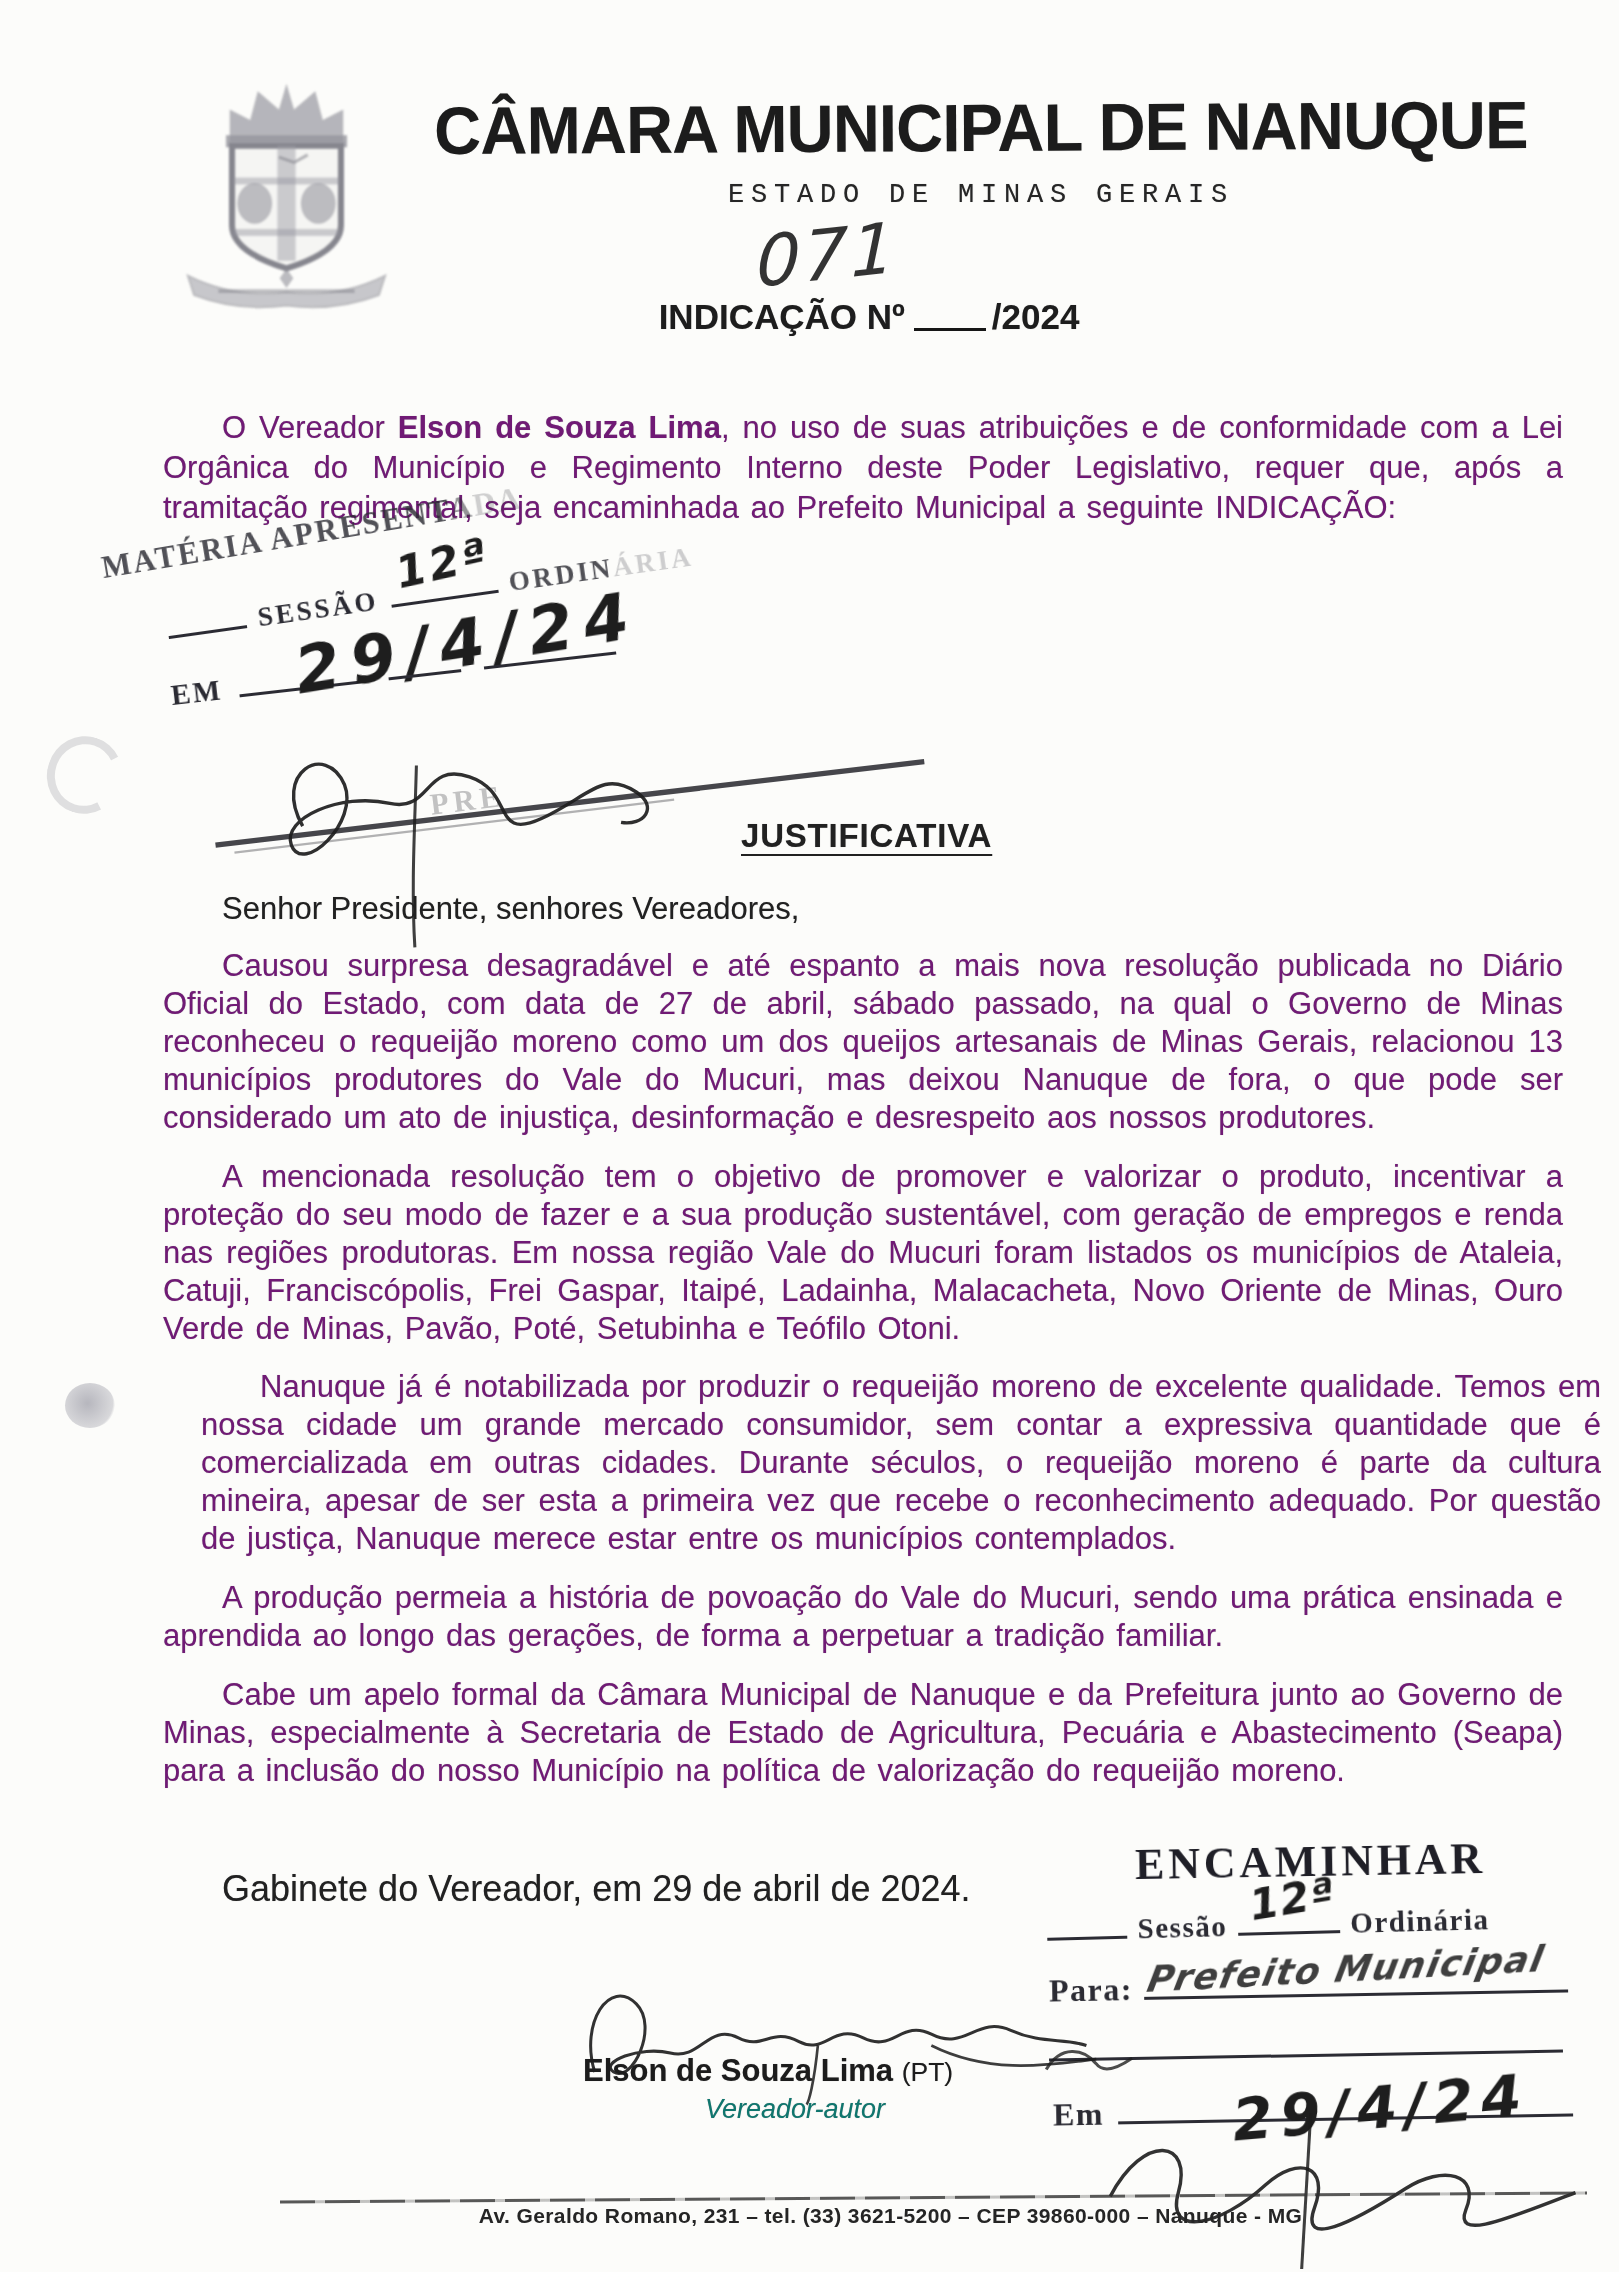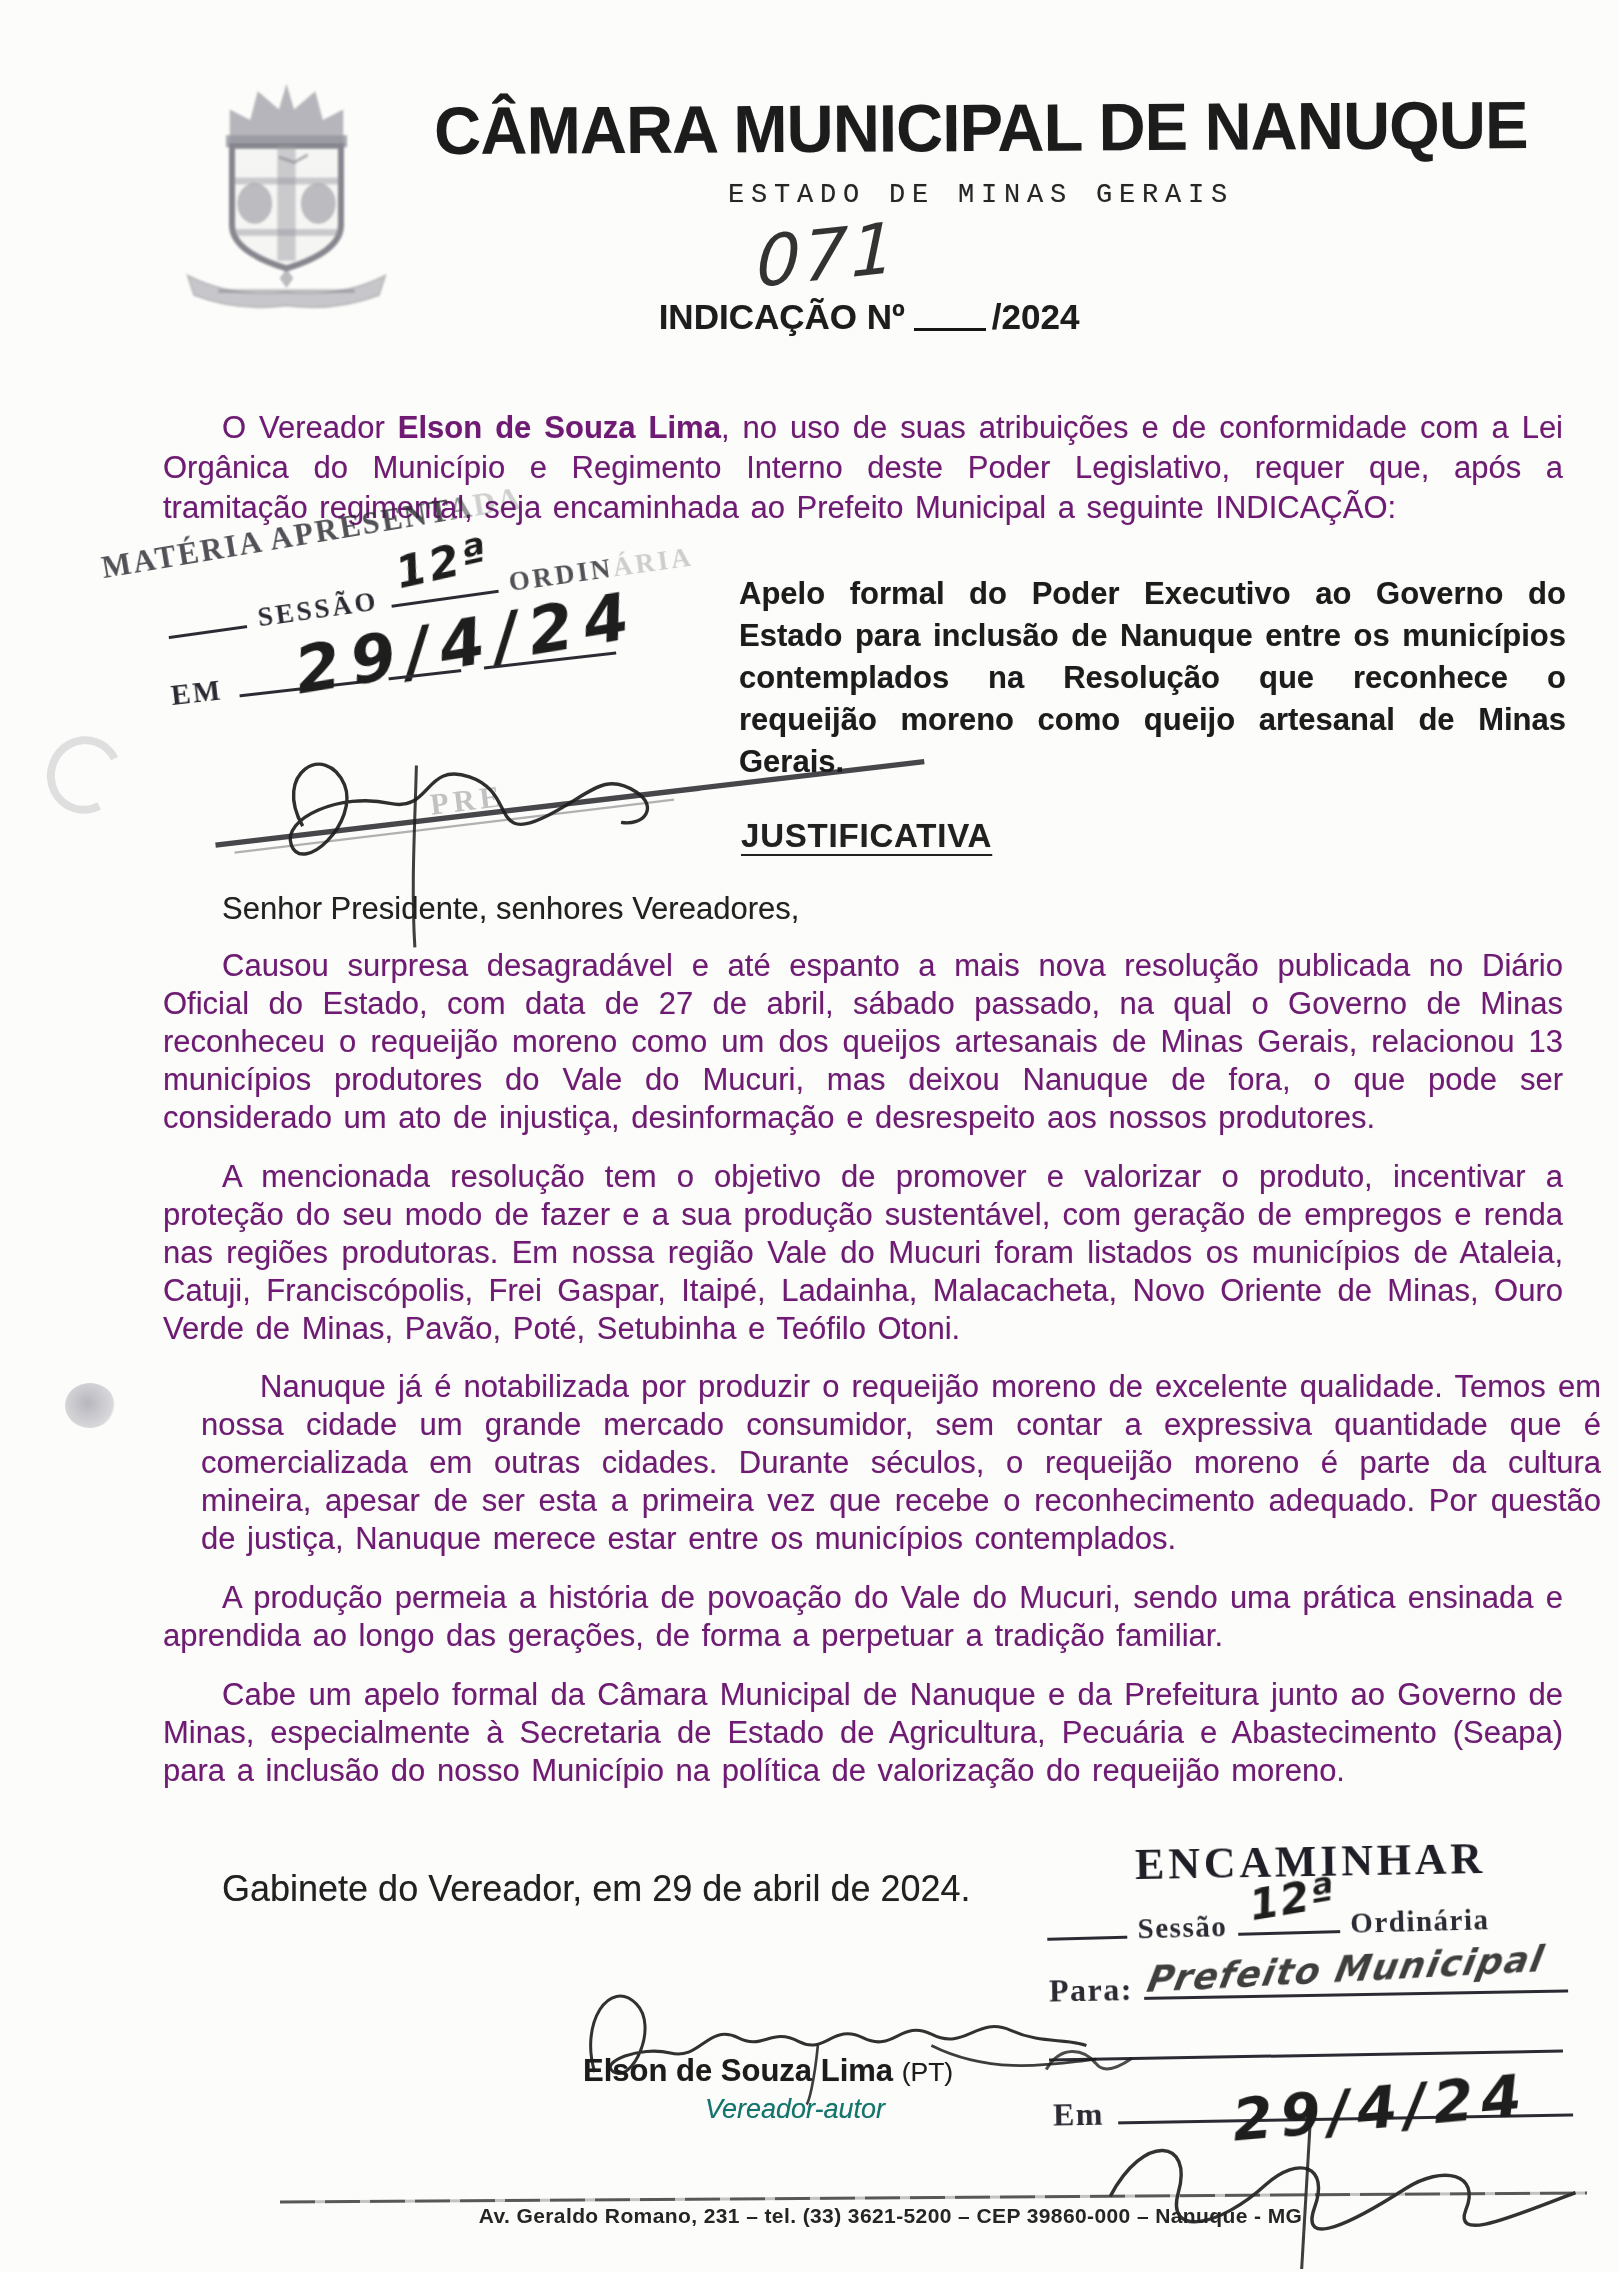--- a/index.html
+++ b/index.html
@@ -166,21 +166,20 @@
   <div class="abs" style="left:189px;top:720px;width:758px;height:235px;">
     <svg width="758" height="235" viewBox="0 0 1000 310">
       <path d="M35,165 L970,55" stroke="#26262c" stroke-width="7" opacity=".85" fill="none"></path>
       <path d="M60,175 L640,105" stroke="#26262c" stroke-width="3" opacity=".35" fill="none"></path>
       <text x="320" y="125" transform="rotate(-7 320 125)" font-size="40" font-family="Liberation Serif, serif" font-weight="bold" letter-spacing="6" fill="rgba(44,44,52,0.28)">PRE</text>
       <path d="M150,140 C110,70 180,28 205,85 C225,135 150,205 135,165 C122,130 200,95 265,110 C320,122 310,55 370,75 C430,95 400,160 465,130 C525,103 545,65 590,95 C620,115 600,140 570,135" stroke="#1d1d1d" stroke-width="4.5" fill="none" opacity=".92"></path>
       <path d="M300,60 C298,140 293,220 298,300" stroke="#1d1d1d" stroke-width="4" fill="none" opacity=".85"></path>
     </svg>
   </div>
 
-  <div class="abs indication-block scan">Apelo formal do Poder Executivo ao Governo do Estado para inclusão de Nanuque entre os municípios contemplados na Resolução que reconhece o requeijão moreno como queijo artesanal de Minas Gerais.</div>
 
   <div class="abs justificativa scan">JUSTIFICATIVA</div>
   <div class="abs salutation scan">Senhor Presidente, senhores Vereadores,</div>
 
   <div class="abs para p2 scan">Causou surpresa desagradável e até espanto a mais nova resolução publicada no Diário Oficial do Estado, com data de 27 de abril, sábado passado, na qual o Governo de Minas reconheceu o requeijão moreno como um dos queijos artesanais de Minas Gerais, relacionou 13 municípios produtores do Vale do Mucuri, mas deixou Nanuque de fora, o que pode ser considerado um ato de injustiça, desinformação e desrespeito aos nossos produtores.</div>
   <div class="abs para p3 scan">A mencionada resolução tem o objetivo de promover e valorizar o produto, incentivar a proteção do seu modo de fazer e a sua produção sustentável, com geração de empregos e renda nas regiões produtoras. Em nossa região Vale do Mucuri foram listados os municípios de Ataleia, Catuji, Franciscópolis, Frei Gaspar, Itaipé, Ladainha, Malacacheta, Novo Oriente de Minas, Ouro Verde de Minas, Pavão, Poté, Setubinha e Teófilo Otoni.</div>
   <div class="abs para p4 scan">Nanuque já é notabilizada por produzir o requeijão moreno de excelente qualidade. Temos em nossa cidade um grande mercado consumidor, sem contar a expressiva quantidade que é comercializada em outras cidades. Durante séculos, o requeijão moreno é parte da cultura mineira, apesar de ser esta a primeira vez que recebe o reconhecimento adequado. Por questão de justiça, Nanuque merece estar entre os municípios contemplados.</div>
   <div class="abs para p5 scan">A produção permeia a história de povoação do Vale do Mucuri, sendo uma prática ensinada e aprendida ao longo das gerações, de forma a perpetuar a tradição familiar.</div>
   <div class="abs para p6 scan">Cabe um apelo formal da Câmara Municipal de Nanuque e da Prefeitura junto ao Governo de Minas, especialmente à Secretaria de Estado de Agricultura, Pecuária e Abastecimento (Seapa) para a inclusão do nosso Município na política de valorização do requeijão moreno.</div>
 

